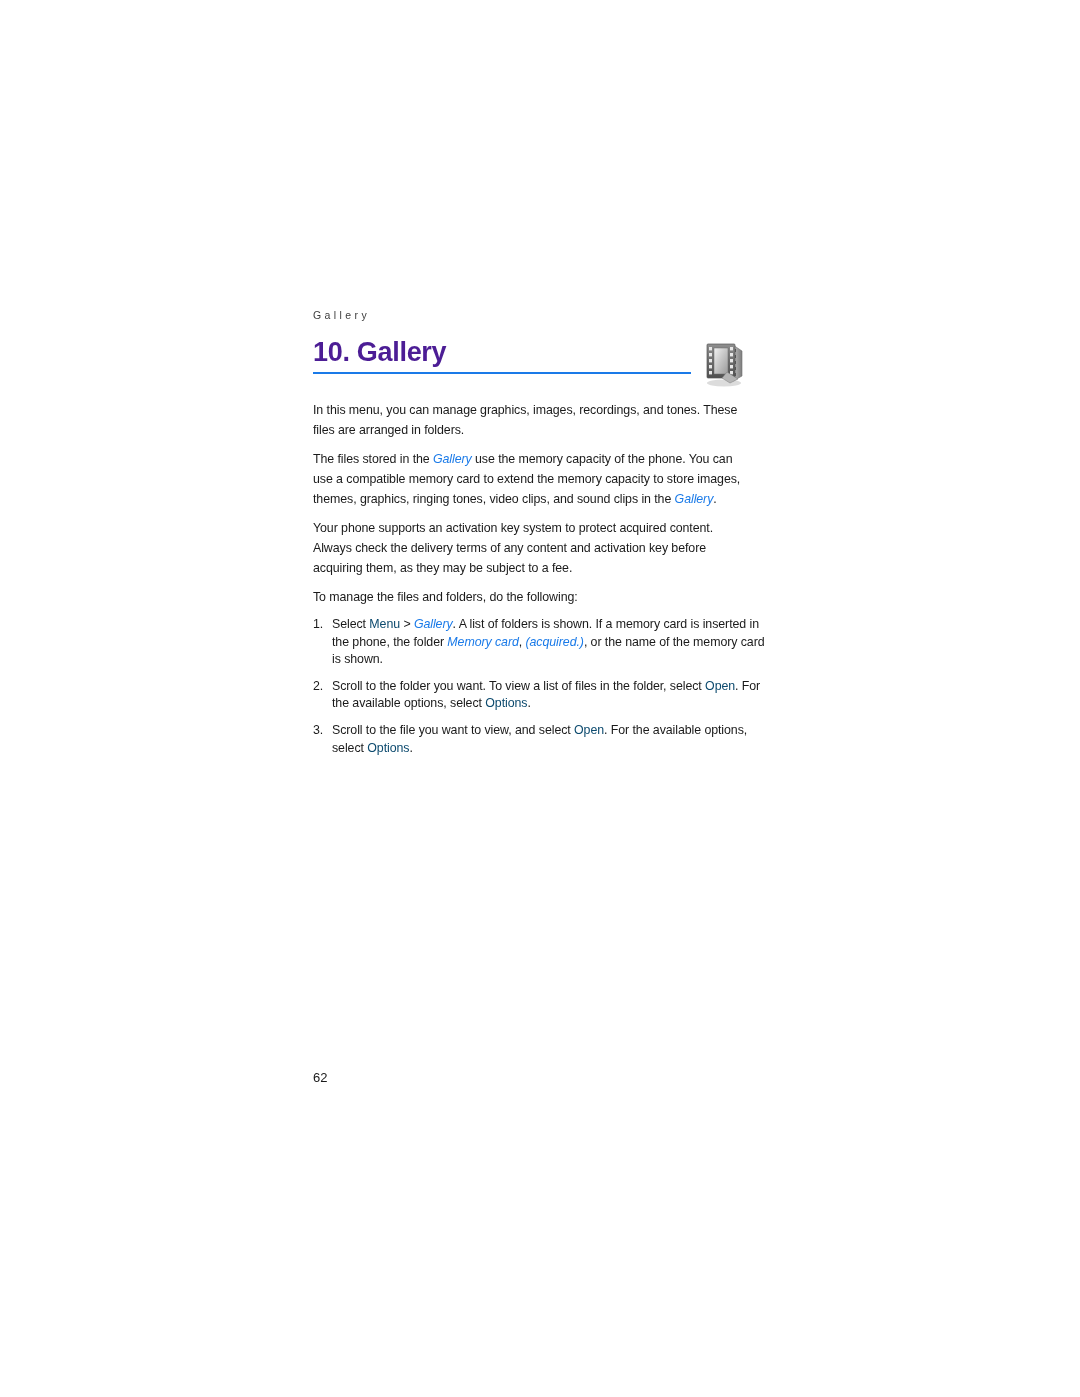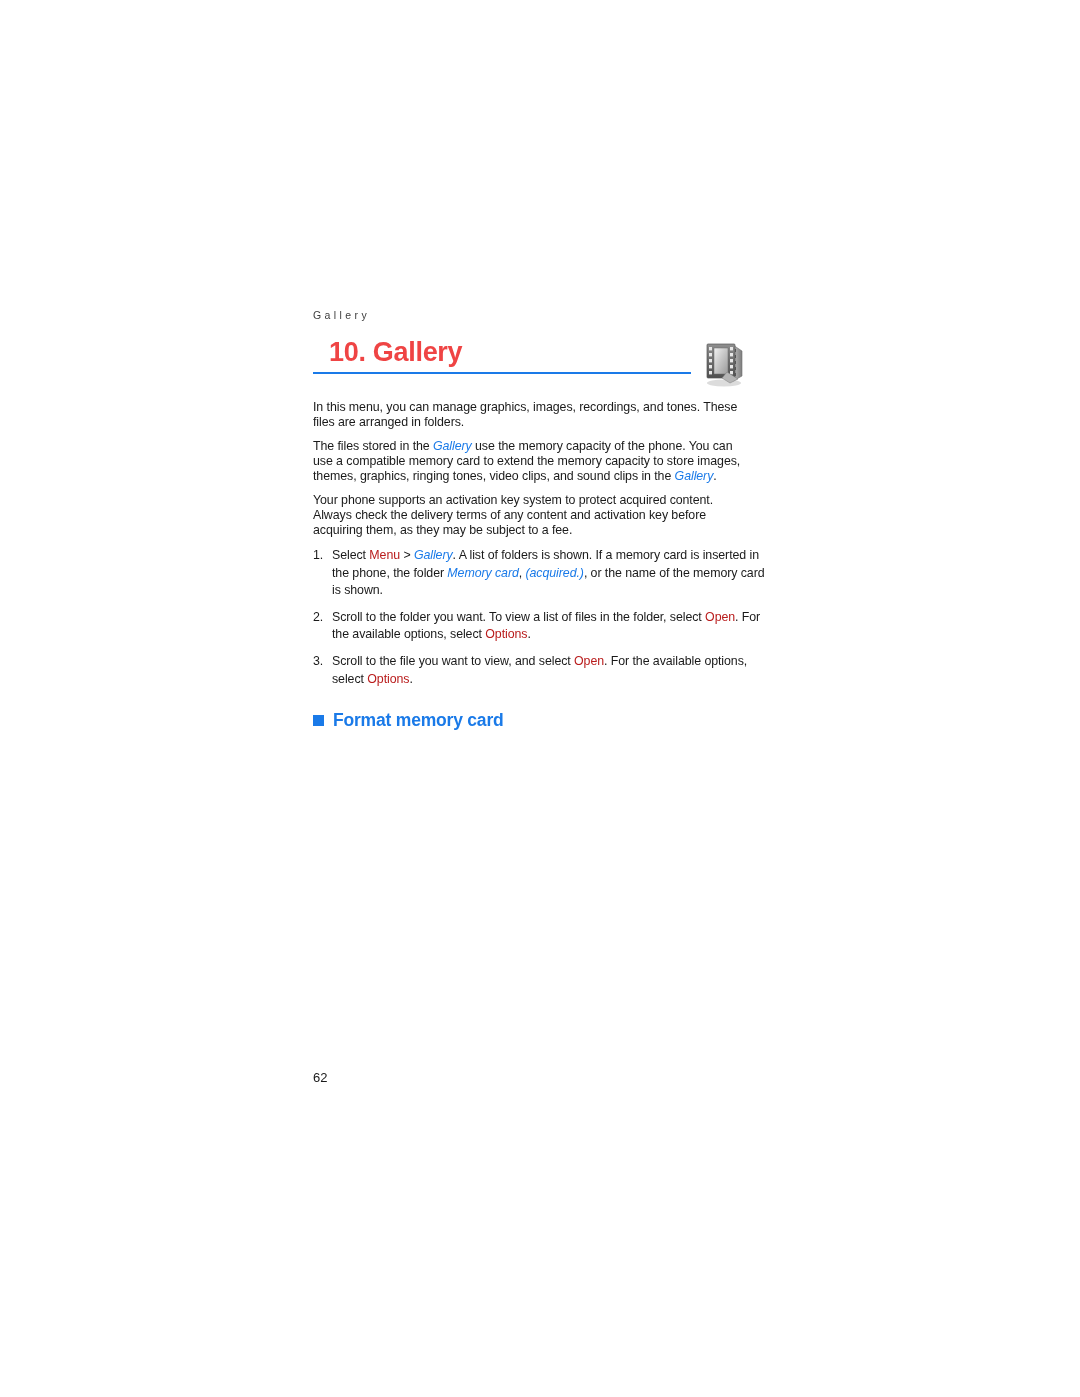--- a/index.html
+++ b/index.html
@@ -38,25 +38,24 @@
   
   .chapter-title-block {
     position: absolute;
     left: 313px;
     top: 336px;
     width: 378px;
   }
   .chapter-title {
     font-size: 27px;
     font-weight: 700;
-    color: #ef4444;
+    color: #4c1d95;
     line-height: 32px;
     letter-spacing: -0.3px;
     white-space: nowrap;
-    margin-left: 16px;
   }
   .title-rule {
     margin-top: 4px;
     width: 378px;
     height: 2px;
     background: #1a7ae8;
   }
 
   
   .chapter-icon {
@@ -70,29 +69,29 @@
   
   .body-area {
     position: absolute;
     left: 313px;
     top: 400px;
     width: 455px;
   }
   p.para {
     margin: 0 18px 9px 0;
     font-size: 12.4px;
-    line-height: 15px;
+    line-height: 20px;
     color: #1a1a1a;
     letter-spacing: -0.08px;
     text-align: left;
   }
 
   
   .ui {            
-    color: #b91c1c;
+    color: #0c4a6e;
   }
   .term {          
     color: #1a7ae8;
     font-style: italic;
   }
 
   
   ol.steps {
     margin: 0;
     padding: 0;
@@ -207,32 +206,29 @@
   </div>
 
   <div class="body-area">
 
     <p class="para">In this menu, you can manage graphics, images, recordings, and tones. These files are arranged in folders.</p>
 
     <p class="para"><span>The files stored in the </span><span class="term">Gallery</span><span> use the memory capacity of the phone. You can use a compatible memory card to extend the memory capacity to store images, themes, graphics, ringing tones, video clips, and sound clips in the </span><span class="term">Gallery</span><span>.</span></p>
 
     <p class="para">Your phone supports an activation key system to protect acquired content. Always check the delivery terms of any content and activation key before acquiring them, as they may be subject to a fee.</p>
 
+    <p class="para">To manage the files and folders, do the following:</p>
 
     <ol class="steps">
       <li><span class="num">1.</span><span>Select </span><span class="ui">Menu</span><span> &gt; </span><span class="term">Gallery</span><span>. A list of folders is shown. If a memory card is inserted in the phone, the folder </span><span class="term">Memory card</span><span>, </span><span class="term">(acquired.)</span><span>, or the name of the memory card is shown.</span></li>
 
       <li><span class="num">2.</span><span>Scroll to the folder you want. To view a list of files in the folder, select </span><span class="ui">Open</span><span>. For the available options, select </span><span class="ui">Options</span><span>.</span></li>
 
       <li><span class="num">3.</span><span>Scroll to the file you want to view, and select </span><span class="ui">Open</span><span>. For the available options, select </span><span class="ui">Options</span><span>.</span></li>
     </ol>
 
-    <div class="section-heading">
-      <span class="section-bullet"></span>
-      <span class="section-title">Format memory card</span>
-    </div>
 
 
   </div>
 
   <div class="folio">62</div>
 
 </div>
 
 </body></html>

